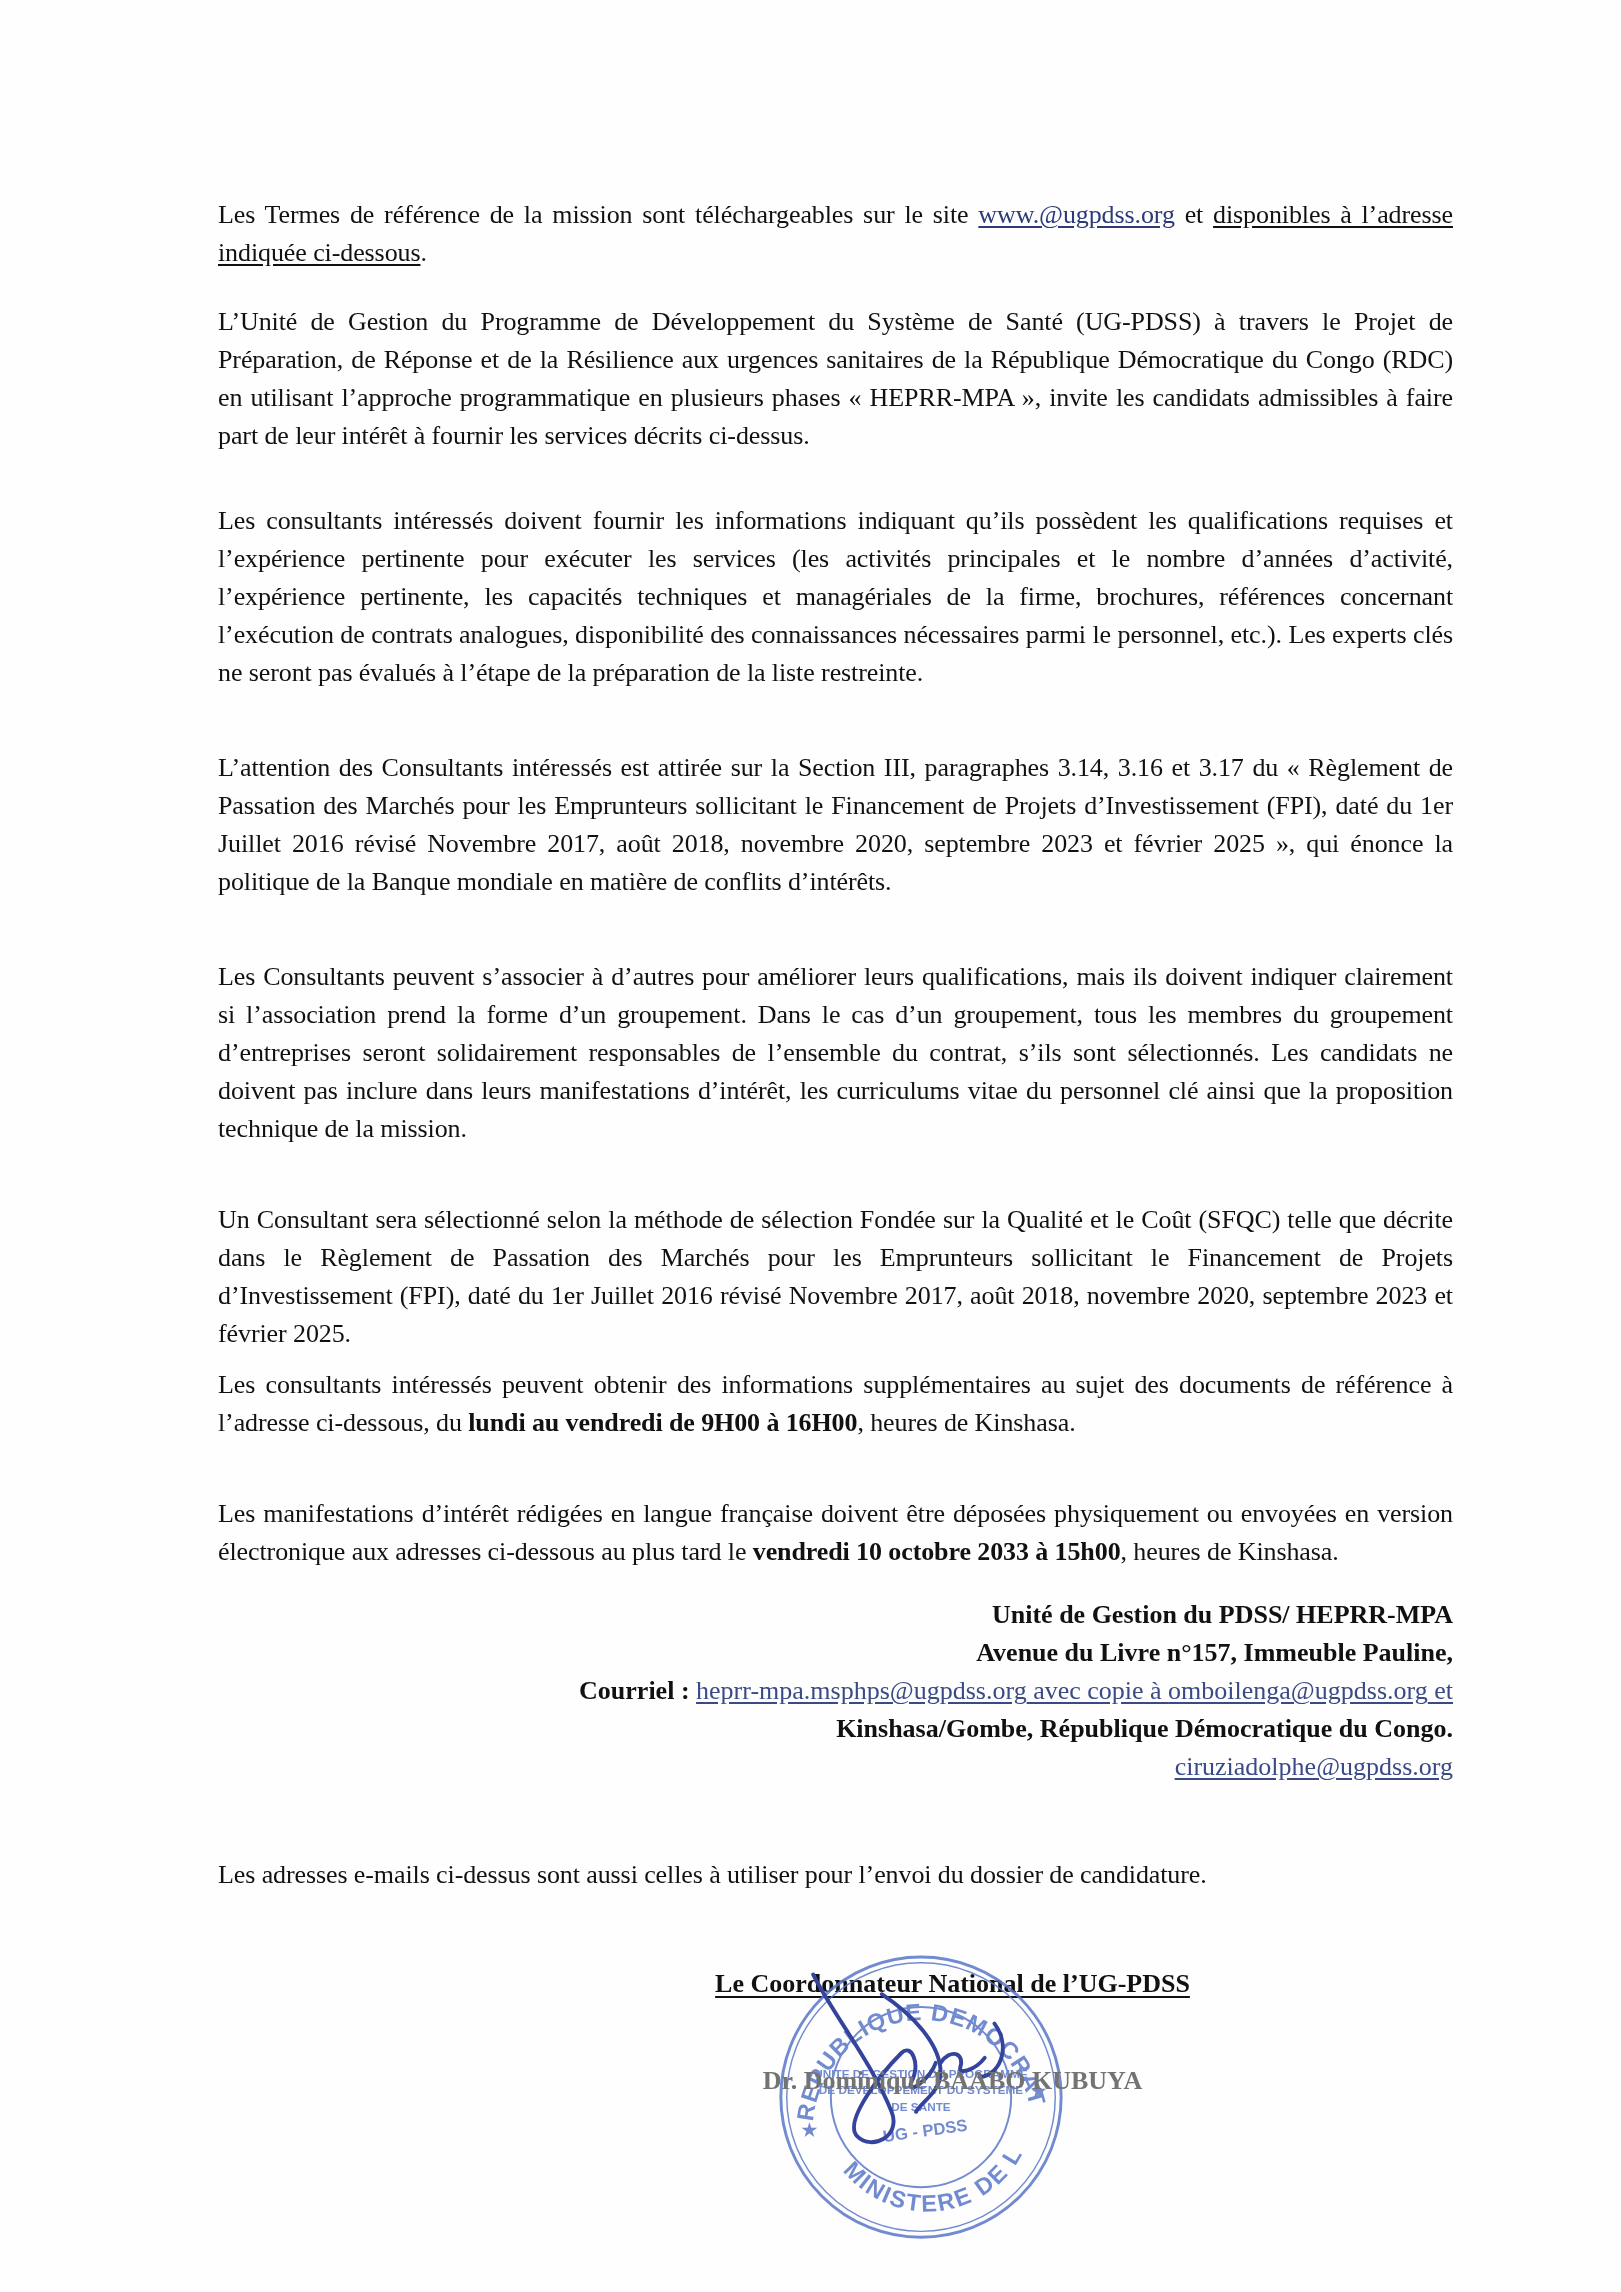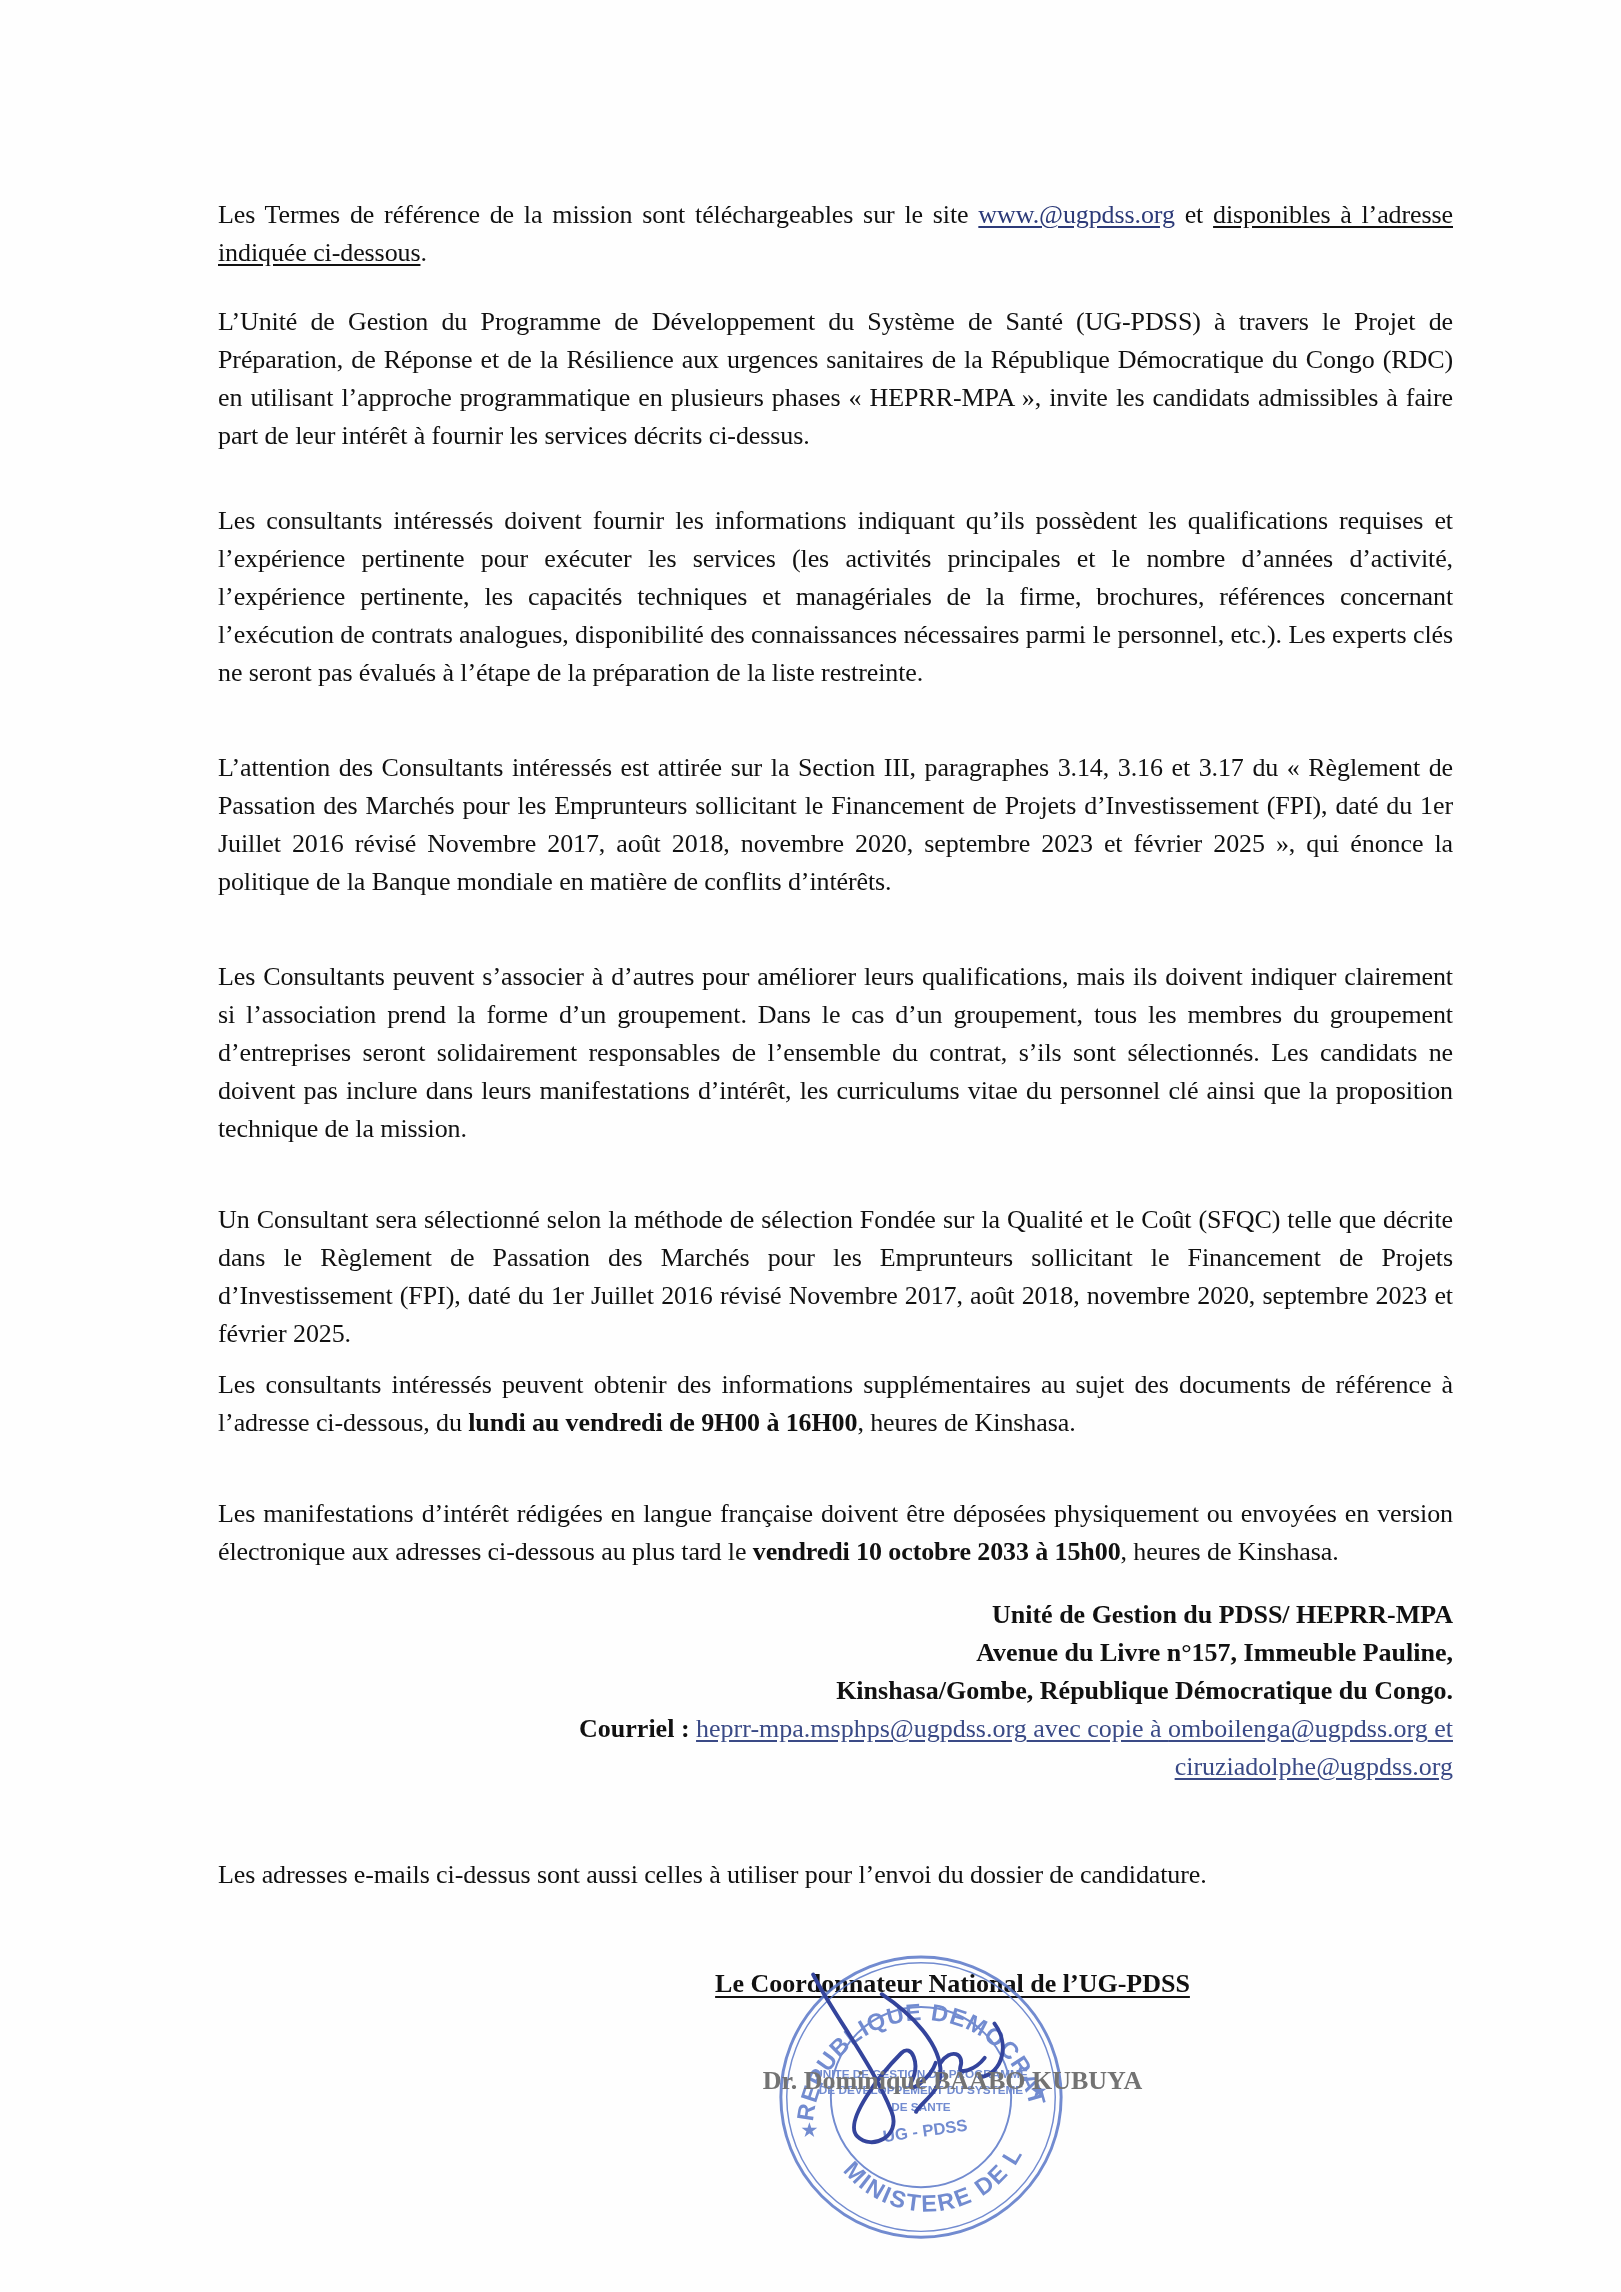--- a/index.html
+++ b/index.html
@@ -61,22 +61,22 @@
 
   <p class="text para p6">Un Consultant sera sélectionné selon la méthode de sélection Fondée sur la Qualité et le Coût (SFQC) telle que décrite dans le Règlement de Passation des Marchés pour les Emprunteurs sollicitant le Financement de Projets d’Investissement (FPI), daté du 1er Juillet 2016 révisé Novembre 2017, août 2018, novembre 2020, septembre 2023 et février 2025.</p>
 
   <p class="text para p7"><span>Les consultants intéressés peuvent obtenir des informations supplémentaires au sujet des documents de référence à l’adresse ci-dessous, du </span><b>lundi au vendredi de 9H00 à 16H00</b><span>, heures de Kinshasa.</span></p>
 
   <p class="text para p8"><span>Les manifestations d’intérêt rédigées en langue française doivent être déposées physiquement ou envoyées en version électronique aux adresses ci-dessous au plus tard le </span><b>vendredi 10 octobre 2033 à 15h00</b><span>, heures de Kinshasa.</span></p>
 
   <div class="address">
     <span class="line">Unité de Gestion du PDSS/ HEPRR-MPA</span>
     <span class="line">Avenue du Livre n°157, Immeuble Pauline,</span>
+    <span class="line" style="padding-left:59px;"><span>Courriel : </span><span class="link">heprr-mpa.msphps@ugpdss.org</span><span class="link">  avec copie à </span><span class="link">omboilenga@ugpdss.org</span><span class="link"> et</span></span>
     <span class="line">Kinshasa/Gombe, République Démocratique du Congo.</span>
-    <span class="line" style="padding-left:59px;"><span>Courriel : </span><span class="link">heprr-mpa.msphps@ugpdss.org</span><span class="link">  avec copie à </span><span class="link">omboilenga@ugpdss.org</span><span class="link"> et</span></span>
     <span class="line" style="padding-left:59px;"><span class="link">ciruziadolphe@ugpdss.org</span></span>
   </div>
 
   <p class="text para p9">Les adresses e-mails ci-dessus sont aussi celles à utiliser pour l’envoi du dossier de candidature.</p>
 
   <div class="sign-title">Le Coordonnateur National de l’UG-PDSS</div>
 
   <svg class="stamp" viewBox="0 0 300 300">
     <defs>
       <path id="arcTop" d="M 40,170 A 112,112 0 0 1 260,150"></path>

